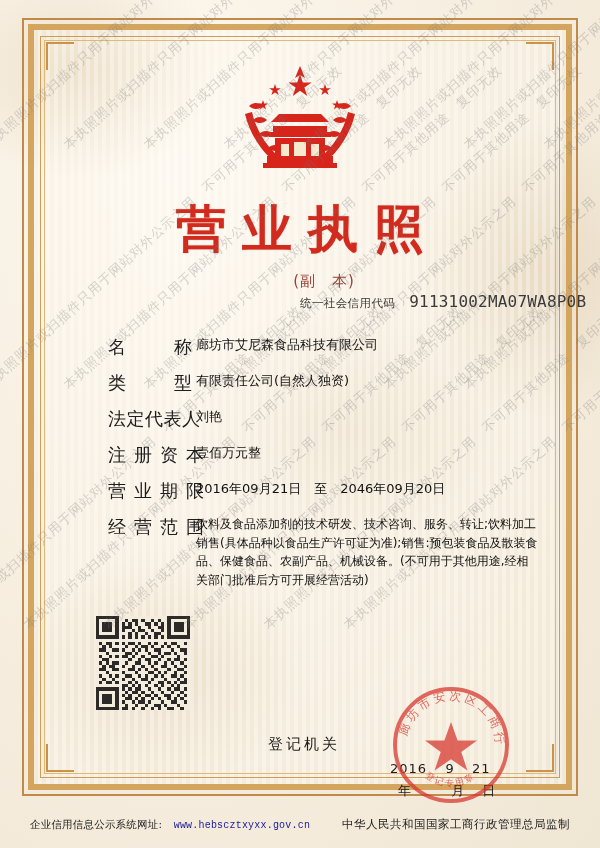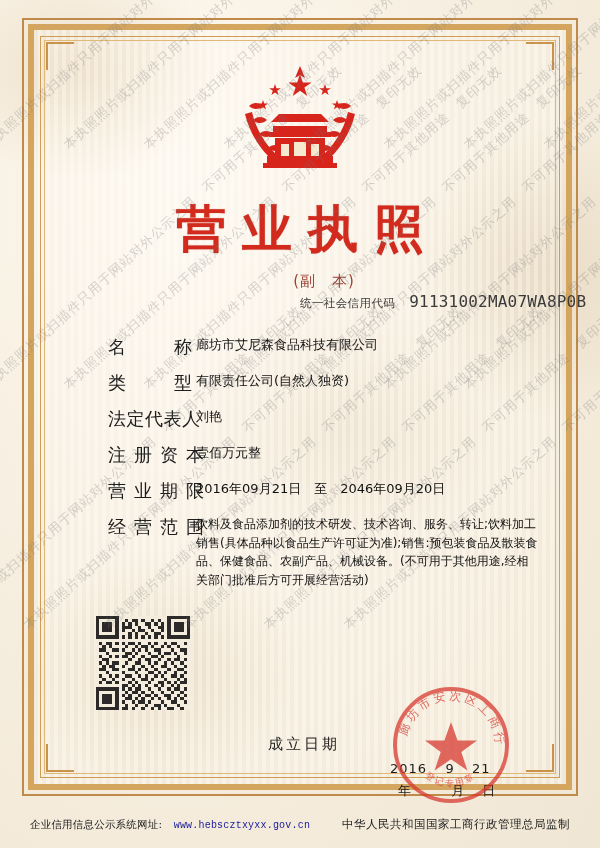--- a/index.html
+++ b/index.html
@@ -582,21 +582,21 @@
           <rect x="11" y="28" width="1" height="1"></rect>
         <rect x="14" y="28" width="1" height="1"></rect>
           <rect x="17" y="28" width="1" height="1"></rect>
         <rect x="19" y="28" width="1" height="1"></rect>
           <rect x="22" y="28" width="2" height="1"></rect>
         <rect x="26" y="28" width="1" height="1"></rect>
       </g>
     </svg>
   </div>
 
-  <div class="reg-auth">成立日期</div>
+  <div class="reg-auth">登记机关</div>
 
   <div class="date-line">
     <span class="d-y">2016</span>
     <span class="d-m">9</span>
     <span class="d-d">21</span>
   </div>
   <div class="ymd">
     <span class="y-y">年</span>
     <span class="y-m">月</span>
     <span class="y-d">日</span>

